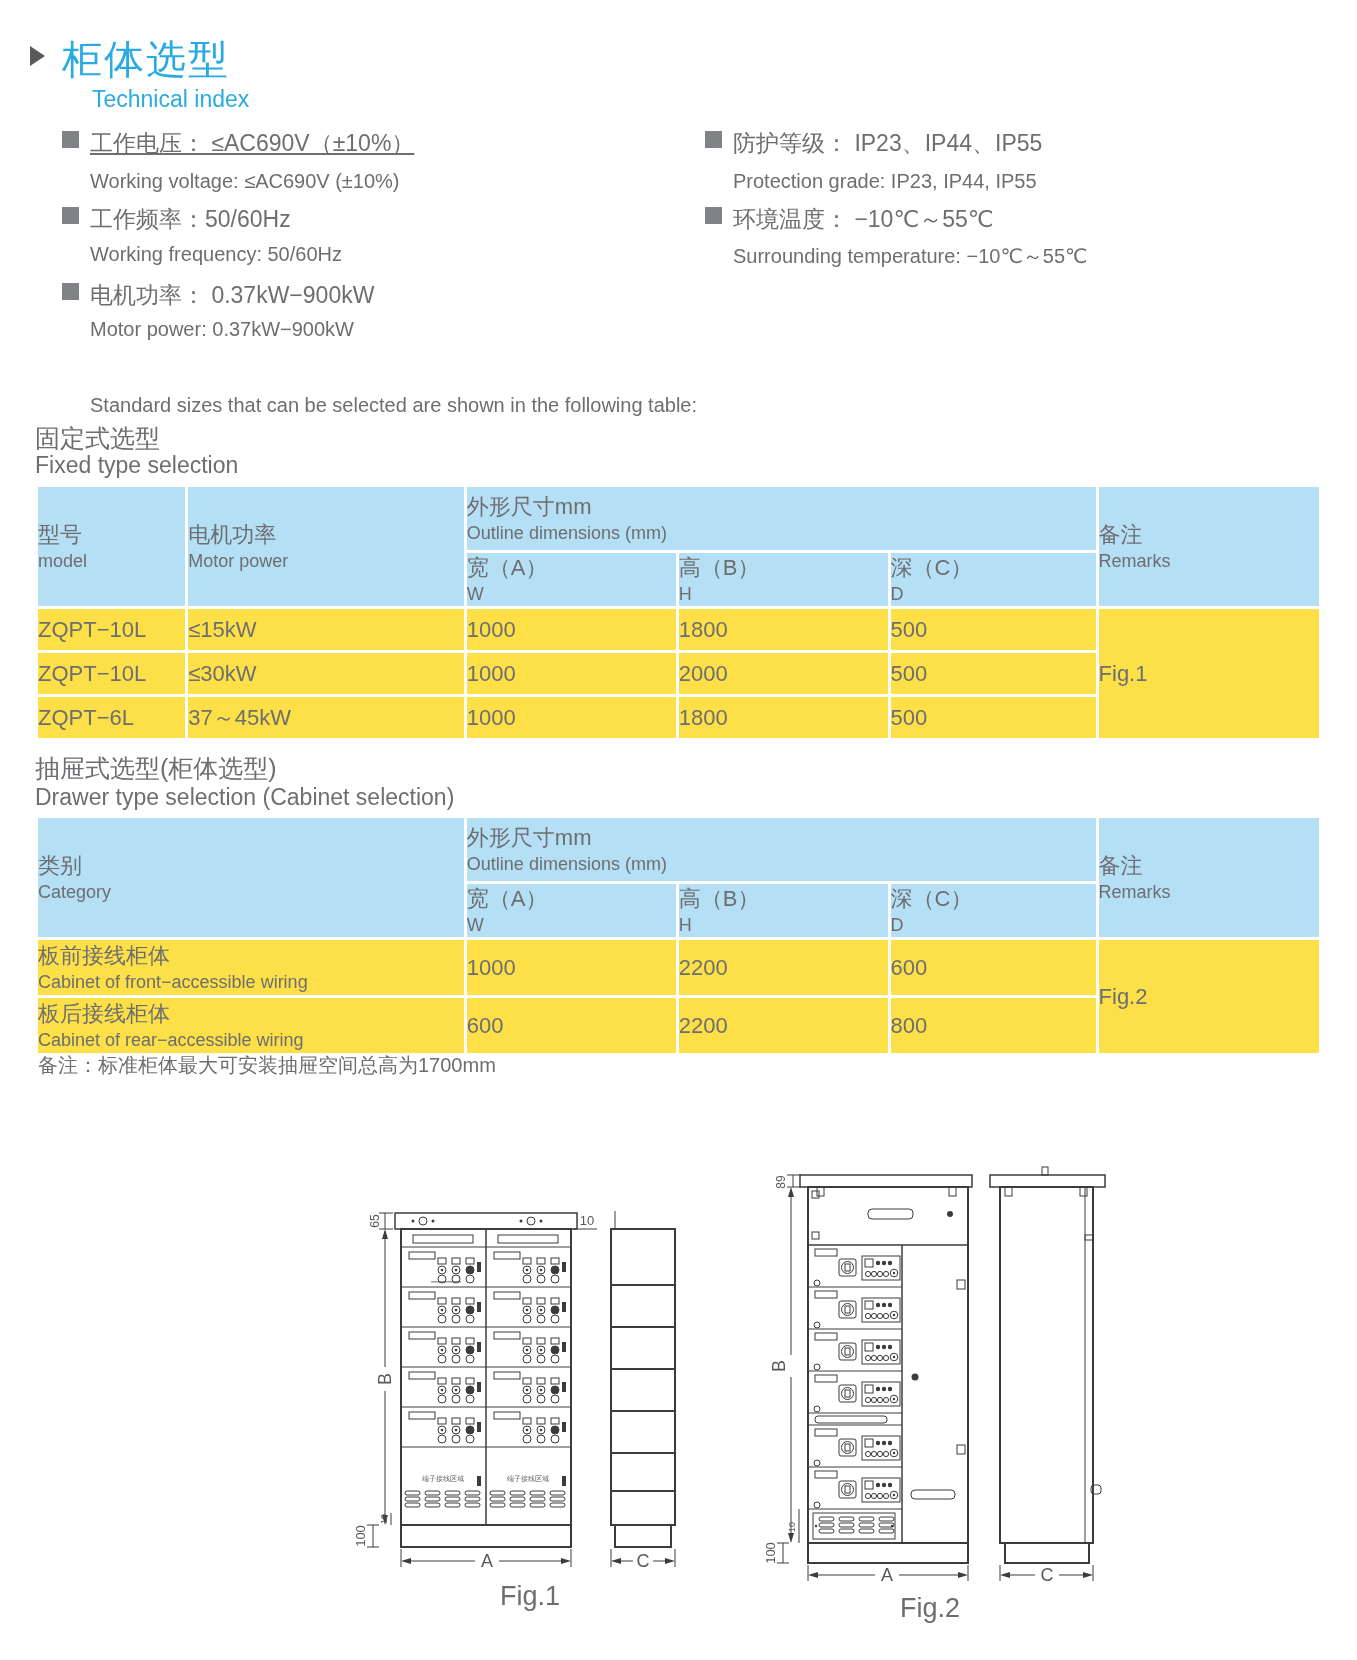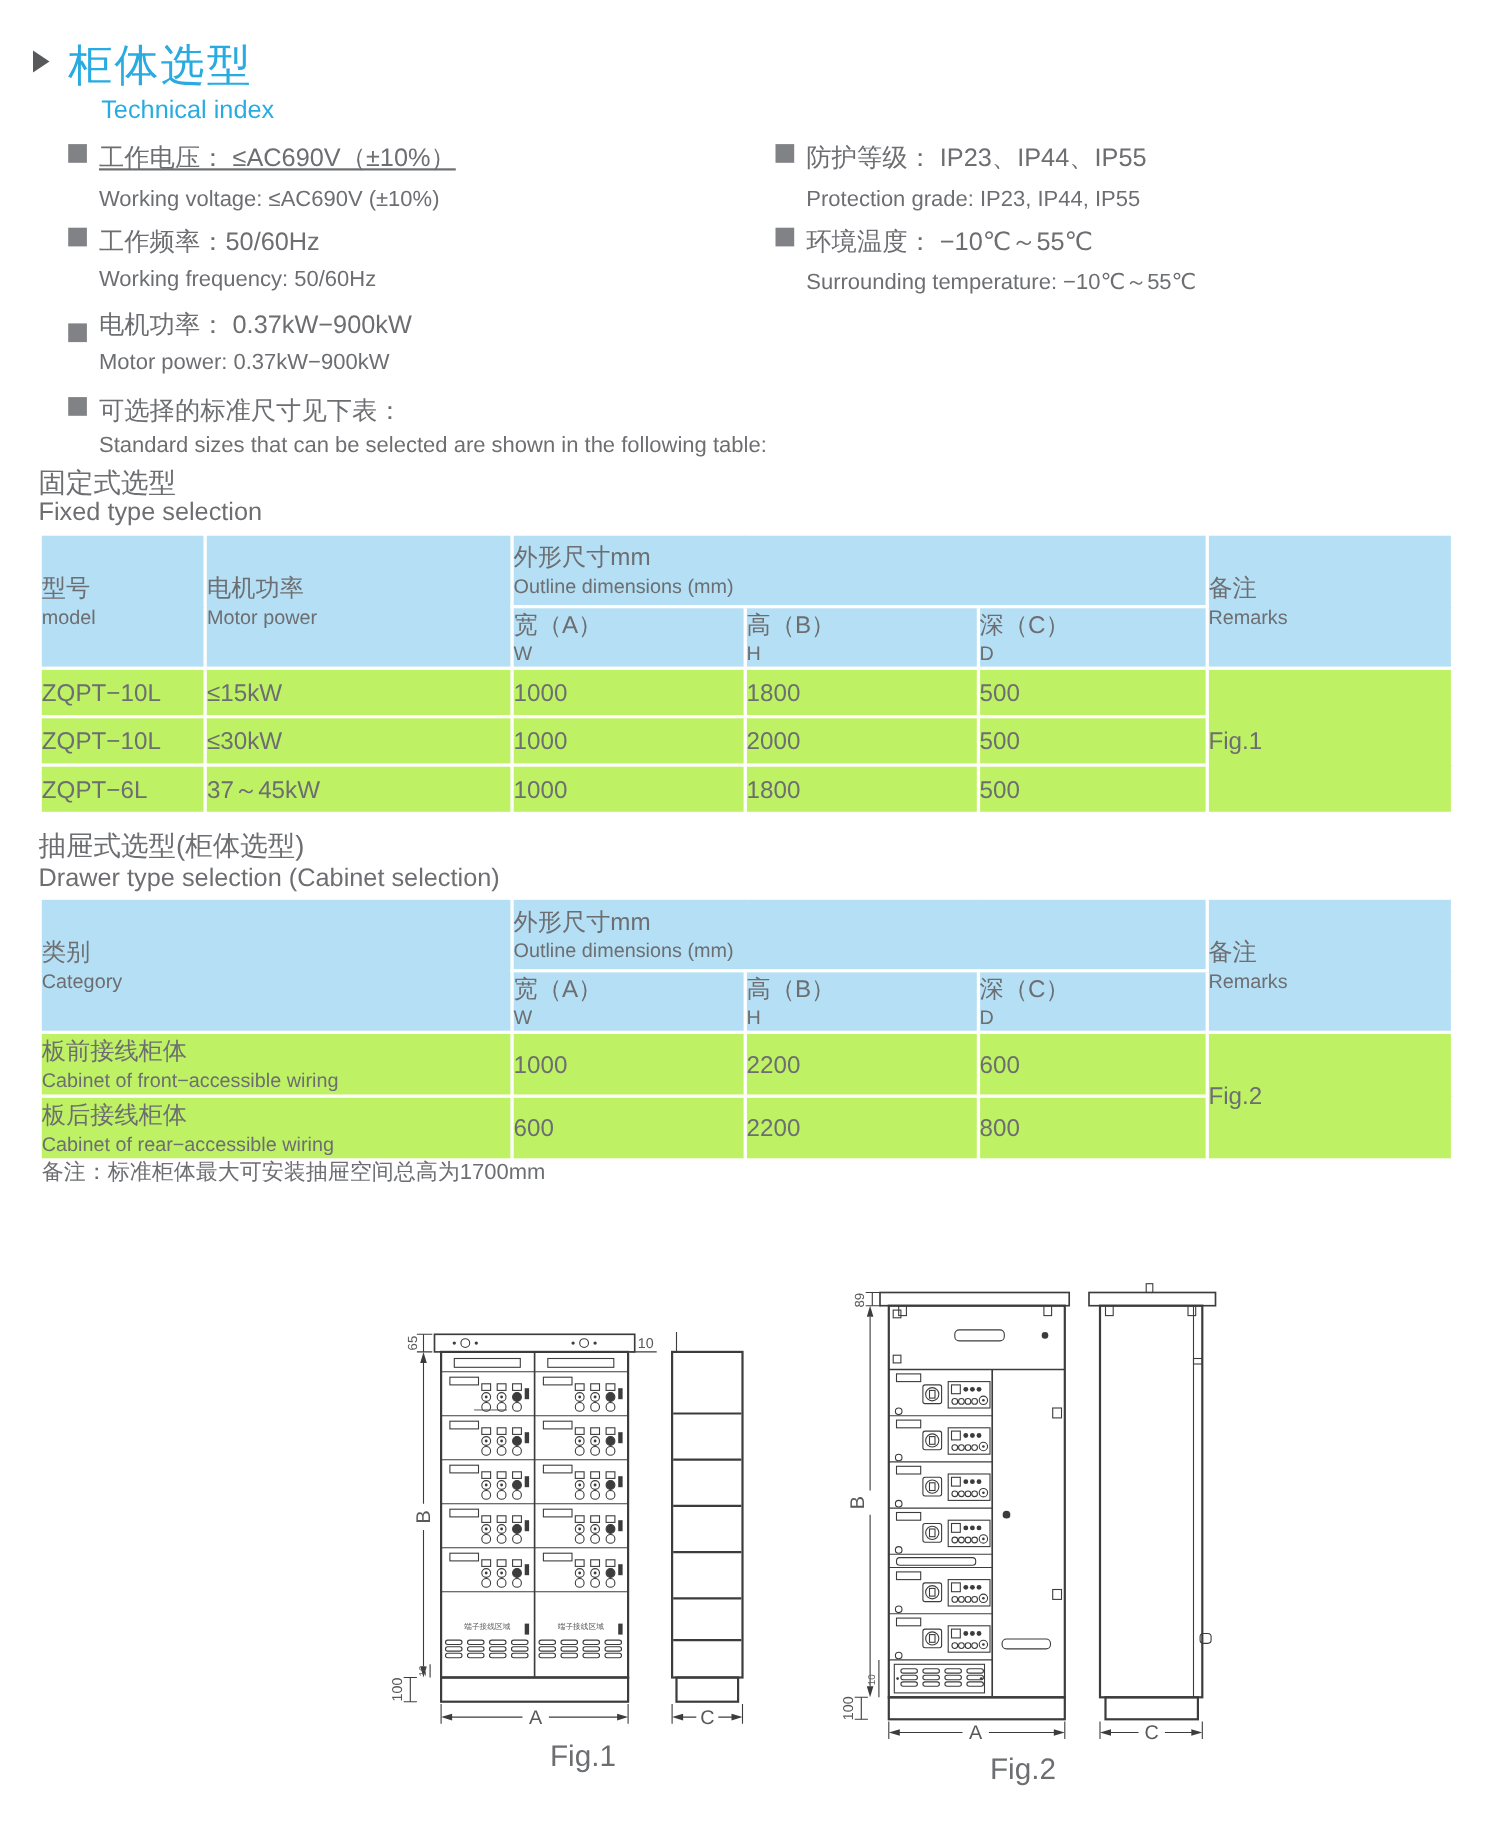--- a/index.html
+++ b/index.html
@@ -12,21 +12,21 @@
   .spec-row{display:flex;align-items:flex-start;gap:11px;}
   .bullet{width:17px;height:17px;background:#808285;flex:none;margin-top:3px;}
   .spec-cn{font-size:23px;color:#6d6e71;}
   .spec-en{font-size:20px;color:#6d6e71;}
   .section-cn{font-size:25px;color:#6d6e71;}
   .section-en{font-size:23px;color:#6d6e71;}
   .note-line{font-size:20px;color:#6d6e71;}
   table.spec{border-collapse:collapse;width:1287px;table-layout:fixed;}
   table.spec td{border:3px solid #ffffff;vertical-align:middle;padding:0;}
   td.hd{background:#b4dff4;}
-  td.bd{background:#bef264;}
+  td.bd{background:#fde047;}
   .cn{display:block;font-size:22px;line-height:1.3;color:#6d6e71;}
   .en{display:block;font-size:18px;line-height:1.25;color:#6d6e71;}
   .val{font-size:22px;color:#6d6e71;}
   svg text{font-family:"Liberation Sans","DejaVu Sans",sans-serif;fill:#58595b;}
   .figcap{font-size:27px;fill:#6d6e71;}
 </style>
 </head>
 <body>
 
 <div class="page">
@@ -40,30 +40,26 @@
     <span class="spec-cn">工作电压：  ≤AC690V（±10%）</span>
   </div>
   <div class="abs spec-en" style="left:90px;top:170px;">Working voltage: ≤AC690V (±10%)</div>
 
   <div class="abs spec-row" style="left:62px;top:204px;">
     <span class="bullet"></span>
     <span class="spec-cn">工作频率：50/60Hz</span>
   </div>
   <div class="abs spec-en" style="left:90px;top:243px;">Working frequency: 50/60Hz</div>
 
-  <div class="abs spec-row" style="left:62px;top:280px;align-items:flex-end;">
+  <div class="abs spec-row" style="left:62px;top:280px;">
     <span class="bullet"></span>
     <span class="spec-cn">电机功率：  0.37kW−900kW</span>
   </div>
   <div class="abs spec-en" style="left:90px;top:318px;">Motor power: 0.37kW−900kW</div>
 
-  <div class="abs spec-row" style="left:62px;top:358px;">
-    <span class="bullet"></span>
-    <span class="spec-cn">可选择的标准尺寸见下表：</span>
-  </div>
   <div class="abs spec-en" style="left:90px;top:394px;">Standard sizes that can be selected are shown in the following table:</div>
 
   <div class="abs spec-row" style="left:705px;top:128px;">
     <span class="bullet"></span>
     <span class="spec-cn">防护等级：  IP23、IP44、IP55</span>
   </div>
   <div class="abs spec-en" style="left:733px;top:170px;">Protection grade: IP23, IP44, IP55</div>
 
   <div class="abs spec-row" style="left:705px;top:204px;">
     <span class="bullet"></span>

